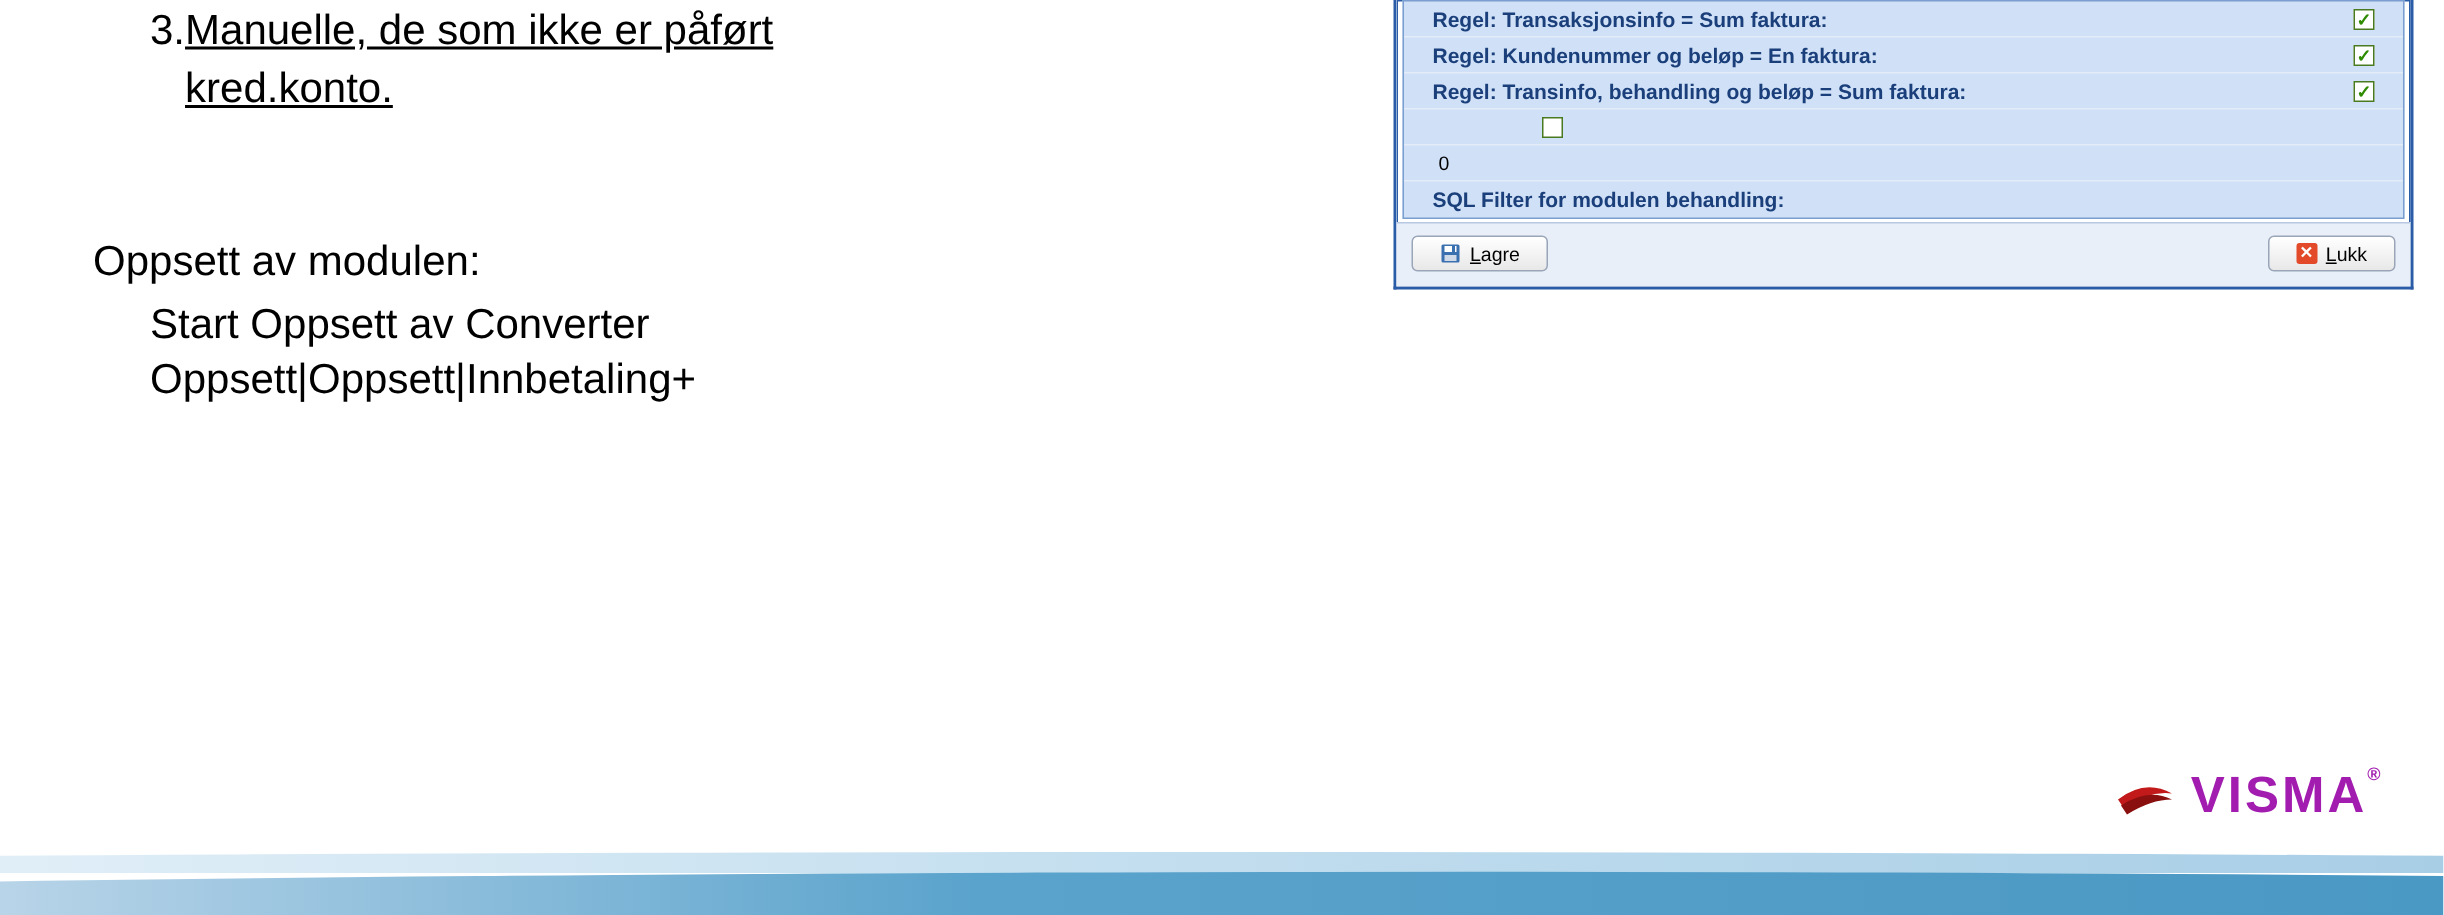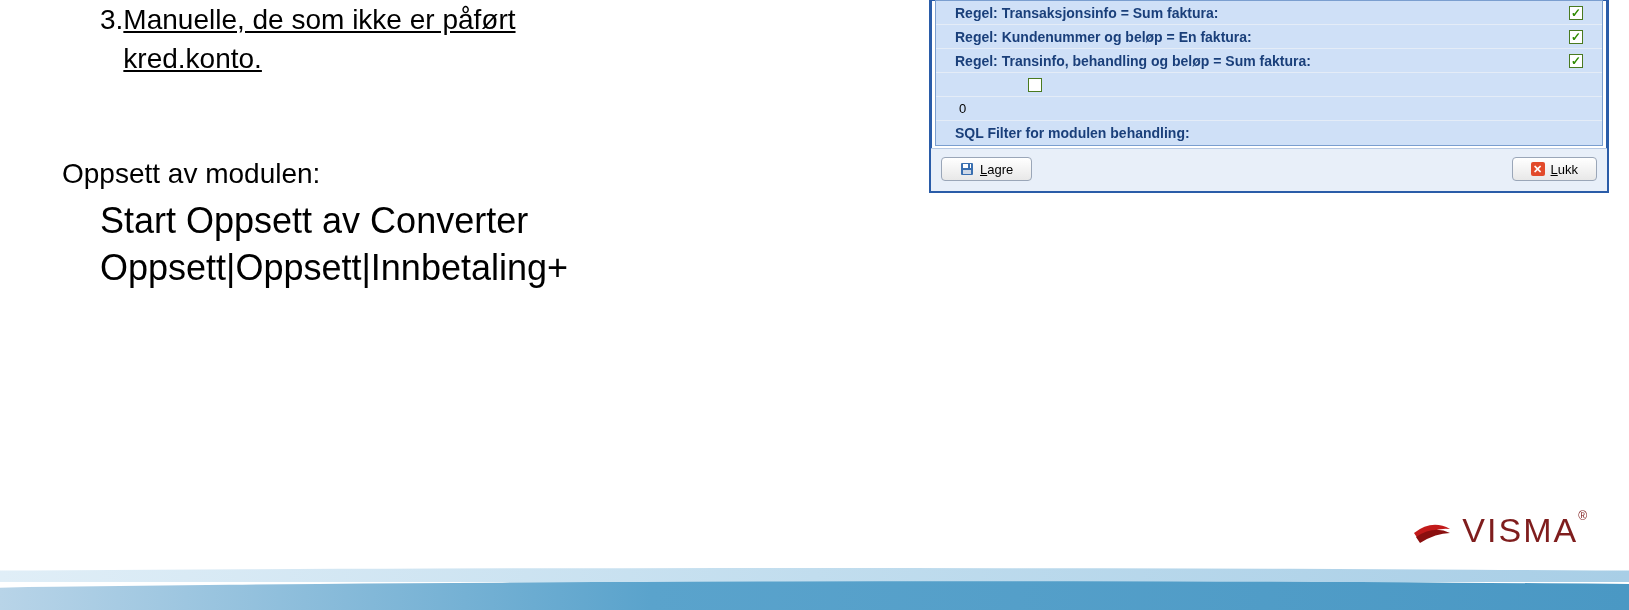--- a/index.html
+++ b/index.html
@@ -32,21 +32,21 @@
       flex: 1;
       text-decoration: underline;
     }
     .heading {
       font-size: 28px;
       margin-top: 80px;
       margin-bottom: 8px;
       margin-left: 22px;
     }
     .sub-para {
-      font-size: 36px;
+      font-size: 28px;
       line-height: 1.3;
       padding-left: 60px;
     }
     .dialog {
       position: absolute;
       right: 20px;
       top: 0;
       width: 680px;
       border: 2px solid #2a5ca8;
       border-top: none;
@@ -146,24 +146,24 @@
       gap: 10px;
     }
     .logo-mark {
       width: 40px;
       height: 28px;
       position: relative;
     }
     .logo-mark svg { width: 40px; height: 28px; display: block; }
     .logo-text {
       font-family: Arial, sans-serif;
-      font-weight: 400;
+      font-weight: 700;
       font-size: 34px;
       letter-spacing: 2px;
-      color: #7f1d1d;
+      color: #a21caf;
       position: relative;
     }
     .logo-text sup {
       font-size: 12px;
       vertical-align: top;
       position: relative;
       top: -2px;
     }
     .footer-wave {
       position: absolute;

